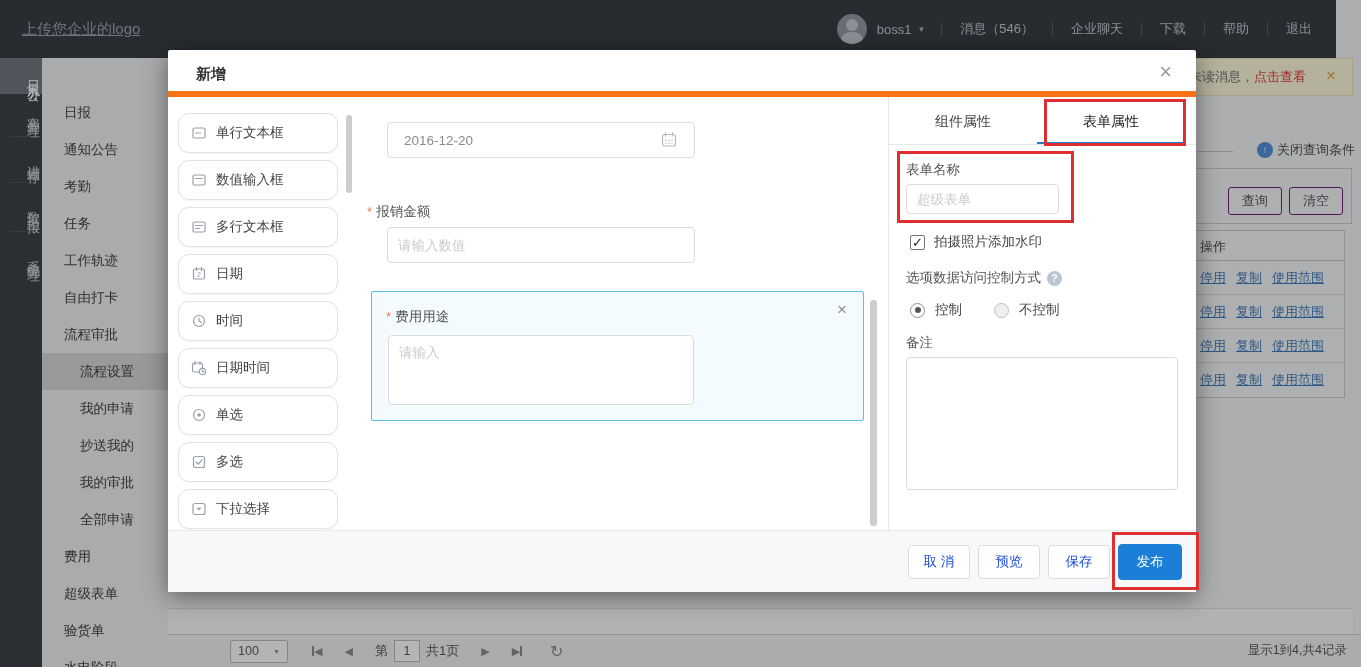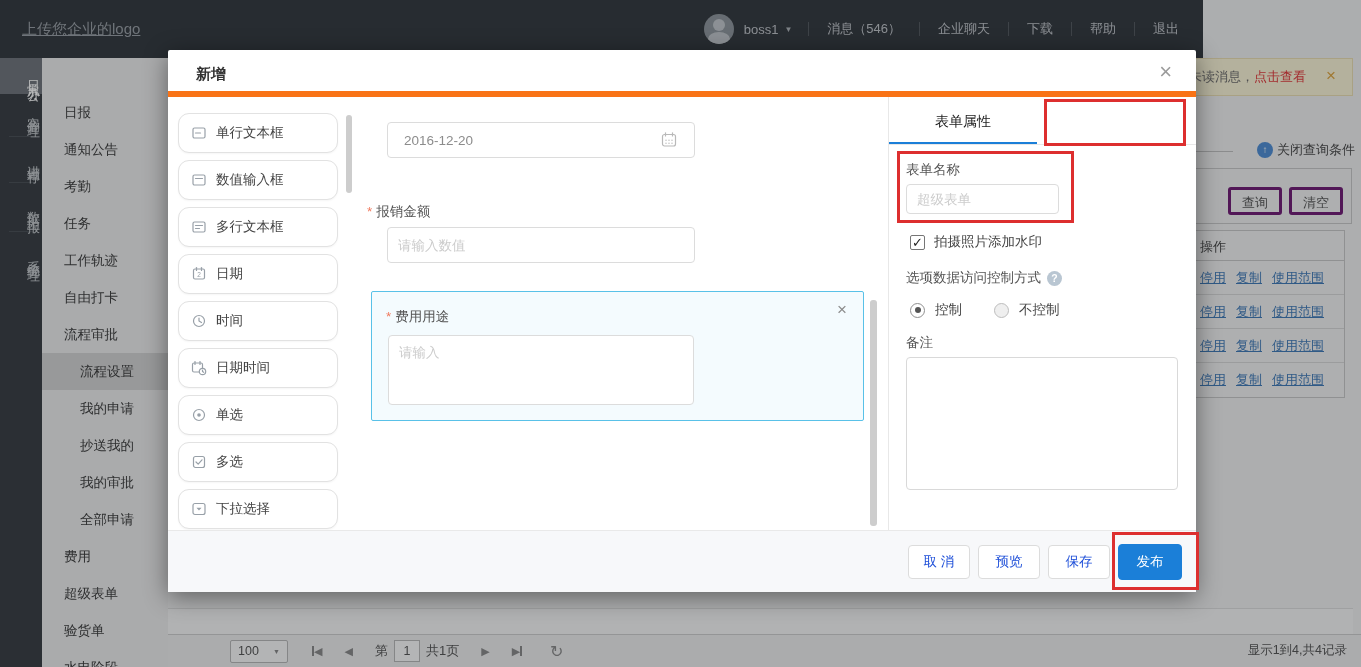--- a/index.html
+++ b/index.html
@@ -1,21 +1,21 @@
 <!DOCTYPE html>
 <html><head>
 <meta charset="utf-8">
 <style>
   * { margin:0; padding:0; box-sizing:border-box; }
   html,body { width:1361px; height:667px; }
   body { font-family:"Liberation Sans","DejaVu Sans",sans-serif; background:#e9eaec; }
   #app { position:relative; width:1361px; height:667px; overflow:hidden; background:#f1f2f3; }
 
   
-  .top-header { position:absolute; left:0; top:0; width:1203px; height:58px; background:#33383e;
+  .top-header { position:absolute; left:0; top:0; width:1336px; height:58px; background:#33383e;
     display:flex; align-items:center; justify-content:space-between; padding:0 22px; z-index:10; }
   .logo-link { color:#9aa0a6; font-size:15px; text-decoration:underline; cursor:pointer; }
   .hnav { display:flex; align-items:center; color:#c2c6cb; font-size:13px; }
   .avatar { width:30px; height:30px; border-radius:50%; background:#8f969c; position:relative; overflow:hidden; margin-right:10px; }
   .avatar .head { position:absolute; left:9px; top:5px; width:12px; height:12px; border-radius:50%; background:#c3c8cd; }
   .avatar .body { position:absolute; left:4px; top:18px; width:22px; height:14px; border-radius:50%; background:#c3c8cd; }
   .huser { display:flex; align-items:center; gap:6px; cursor:pointer; }
   .caret-down { font-size:8px; color:#aeb3b8; }
   .hsep { width:1px; height:14px; background:#54595f; margin:0 16px; }
   .hitem { cursor:pointer; padding:0 2px; white-space:nowrap; }
@@ -37,21 +37,21 @@
   .content { position:absolute; left:168px; top:58px; right:0; bottom:0; background:#f2f2f2; overflow:hidden; }
   .notif { position:absolute; left:380px; right:8px; top:0; height:38px; background:#fdf6d8; border:1px solid #ece0b4;
     display:flex; align-items:center; justify-content:flex-end; padding-right:46px; font-size:13px; color:#6d6d6d; }
   .notif-link { color:#e4393c; cursor:pointer; }
   .notif-close { position:absolute; right:16px; top:8px; color:#dfa63f; font-size:17px; cursor:pointer; line-height:1; }
   .filter-line { position:absolute; left:400px; right:128px; top:93px; height:1px; background:#c2c2c2; }
   .close-query { position:absolute; right:6px; top:83px; display:flex; align-items:center; gap:4px; font-size:13px; color:#4a4a4a; cursor:pointer; }
   .up-circle { width:16px; height:16px; border-radius:50%; background:#4f8fd6; color:#fff; font-size:10px; line-height:16px; text-align:center; font-weight:bold; }
   .query-panel { position:absolute; left:380px; right:9px; top:110px; height:56px; border:1px solid #c9c9c9; background:#f3f3f3; }
   .qbtns { position:absolute; right:8px; bottom:8px; display:flex; gap:7px; }
-  .qbtn { width:54px; height:28px; border:3px solid #701a75; border-radius:3px; background:#f4f4f4; font-size:13px; color:#555;
+  .qbtn { width:54px; height:28px; border:1px solid #701a75; border-radius:3px; background:#f4f4f4; font-size:13px; color:#555;
     text-align:center; line-height:26px; cursor:pointer; }
   .bg-table { position:absolute; left:380px; right:16px; top:172px; background:#f4f4f4; border:1px solid #c9c9c9; border-left:none; }
   .bgt-header { height:30px; border-bottom:1px solid #c9c9c9; position:relative; font-size:13px; color:#444; }
   .bgt-header .op { position:absolute; left:652px; top:7px; }
   .bgt-row { height:34px; border-bottom:1px solid #d8d8d8; position:relative; }
   .bgt-row:last-child { border-bottom:none; }
   .row-links { position:absolute; left:652px; top:8px; display:flex; gap:10px; font-size:13px; }
   .row-links span { color:#3f7ab8; text-decoration:underline; cursor:pointer; white-space:nowrap; }
   .pre-footer { position:absolute; left:0; right:8px; bottom:33px; height:26px; background:#f8f8f8; border-top:1px solid #dedede; }
   .pager { position:absolute; left:0; right:0; bottom:0; height:33px; background:#efefef; border-top:1px solid #cfcfcf;
@@ -378,20 +378,21 @@
         <span class="sel-close">×</span>
         <textarea class="sel-textarea" placeholder="请输入" style=""></textarea>
       </div>
     </div>
     <div class="vscroll" style="left:702px; top:50px; height:428px;">
       <div class="vthumb" style="top:200px; height:226px; width:7px;"></div>
     </div>
 
     <div class="props">
       <div class="tabbar">
+        <div class="tab">组件属性</div>
         <div class="tab active">表单属性</div>
       </div>
       <div class="p-label" style="left:17px; top:64px;">表单名称</div>
       <input class="text-input name-input" placeholder="超级表单" style="">
       <div class="check-row">
         <span class="checkbox">✓</span>
         <span class="check-label">拍摄照片添加水印</span>
       </div>
       <div class="access-row">
         <span class="p-label" style="position:static;">选项数据访问控制方式</span>

